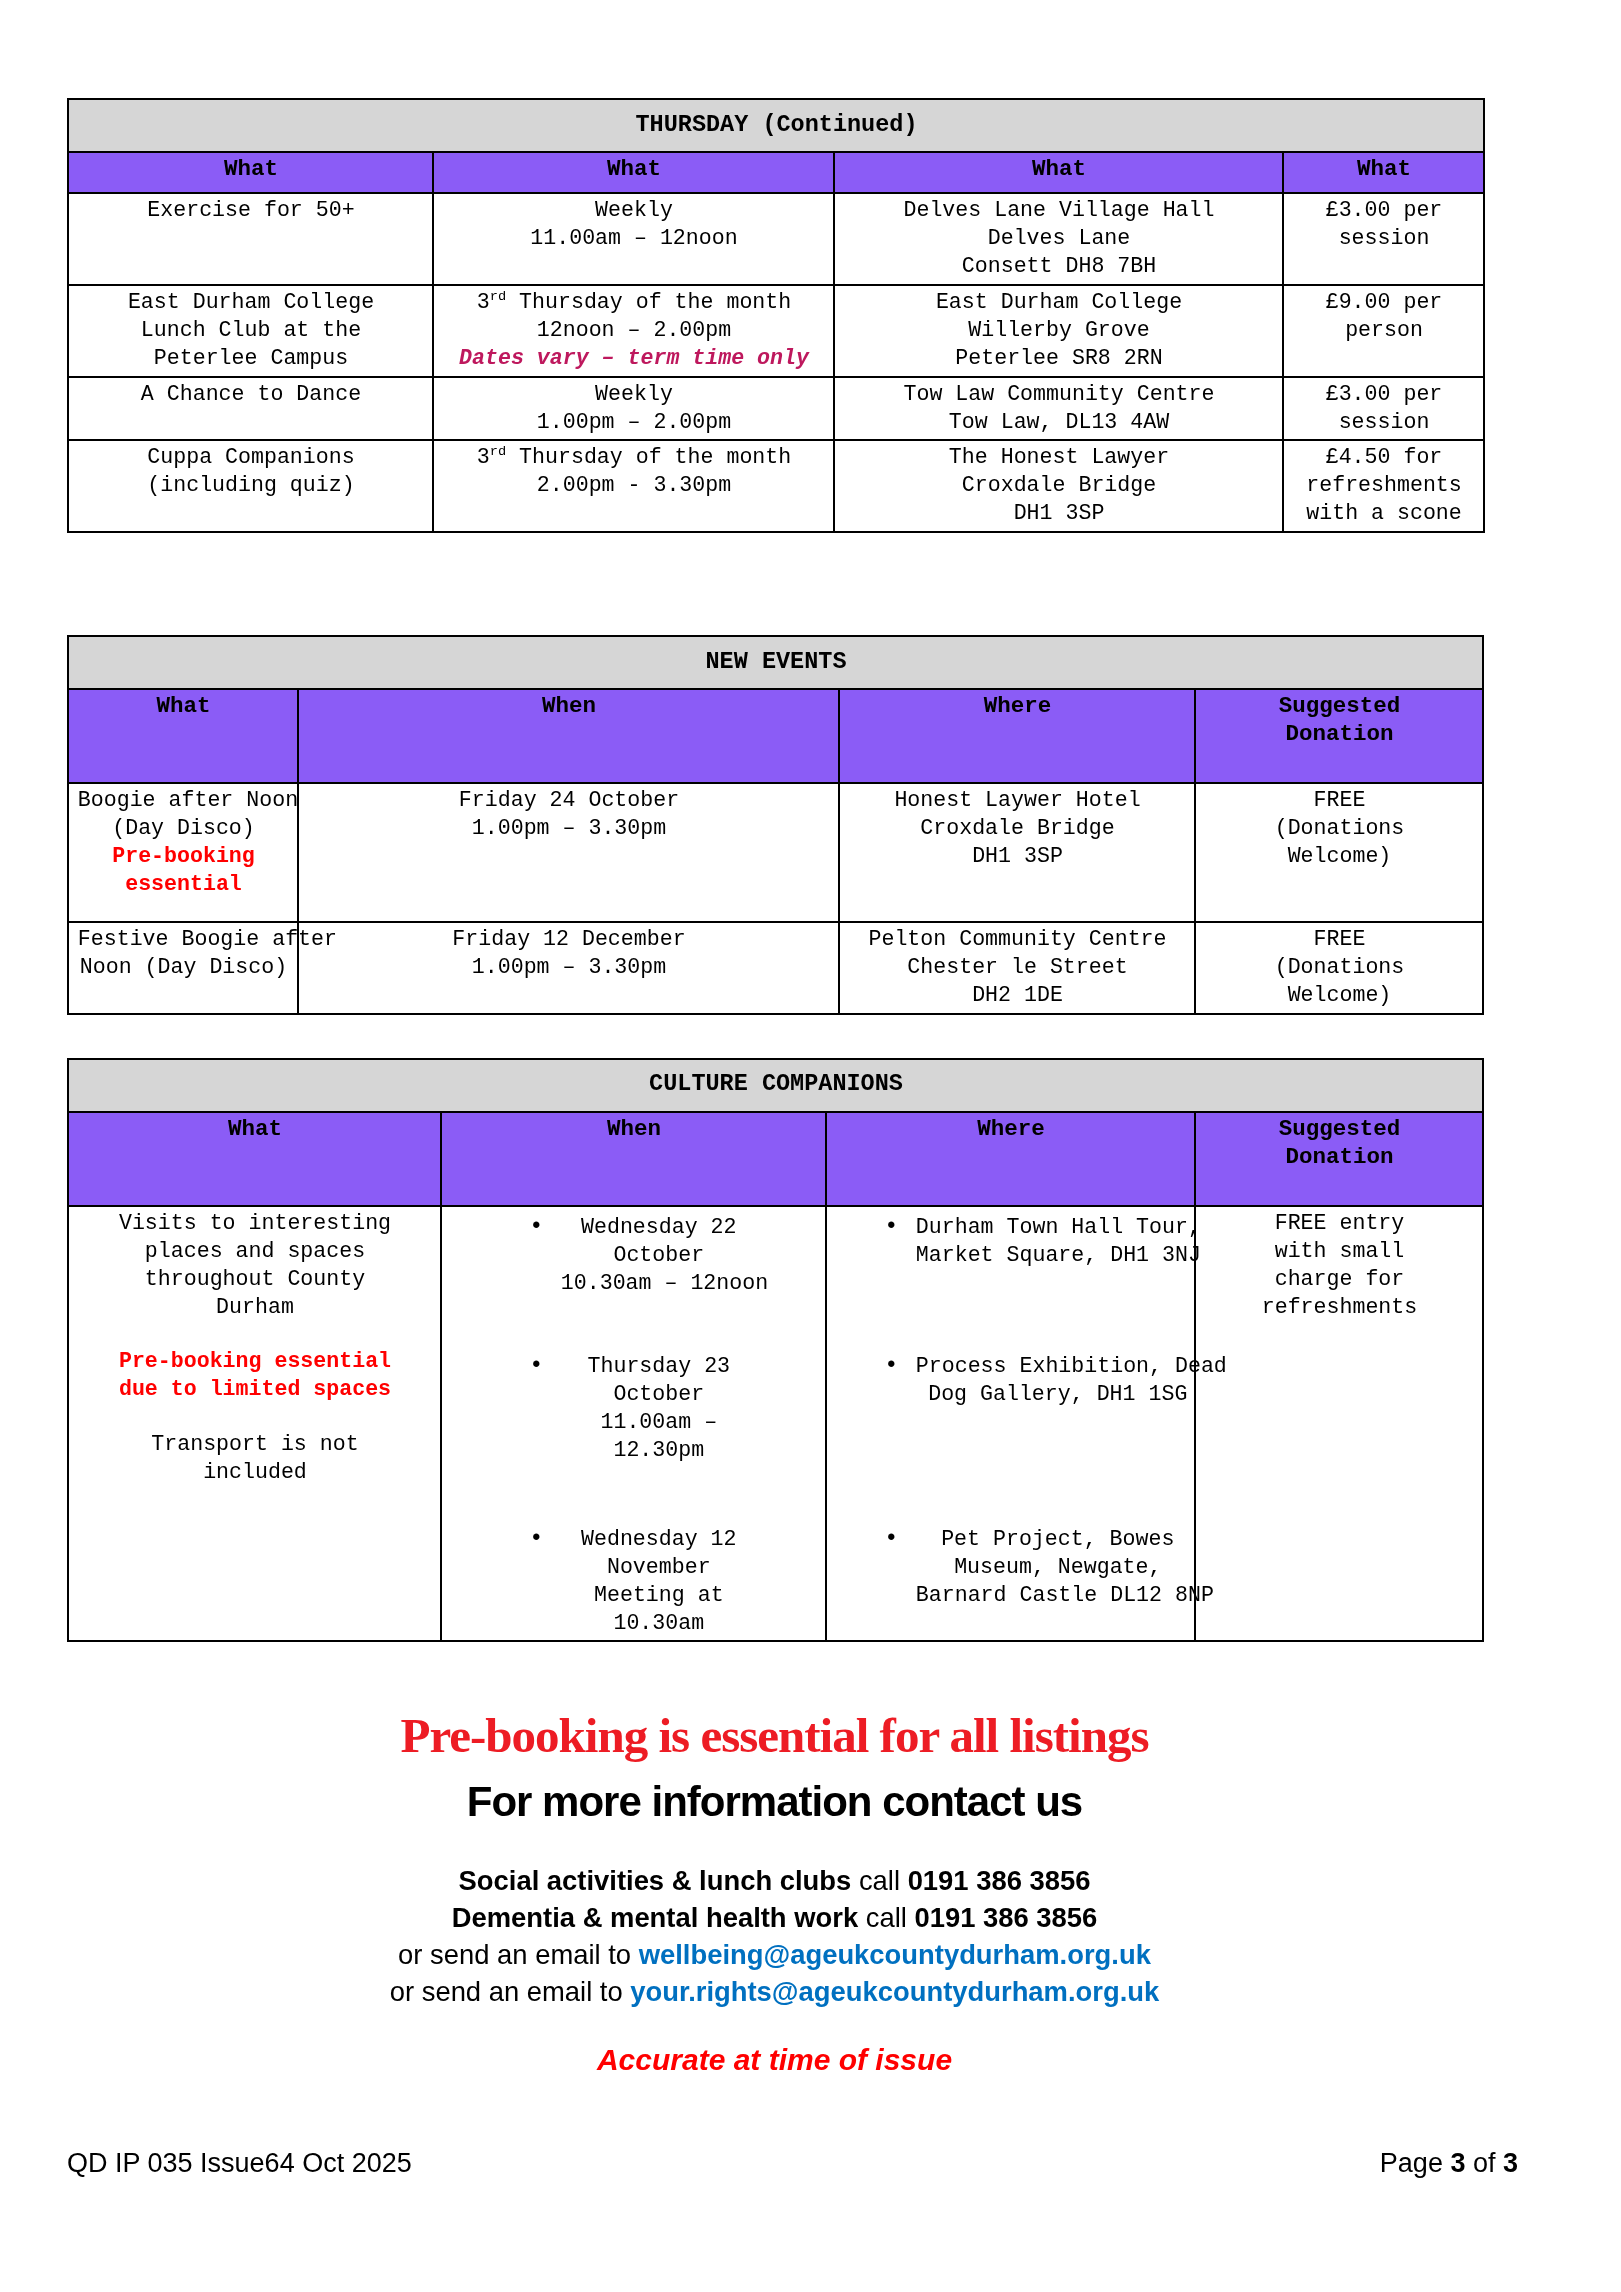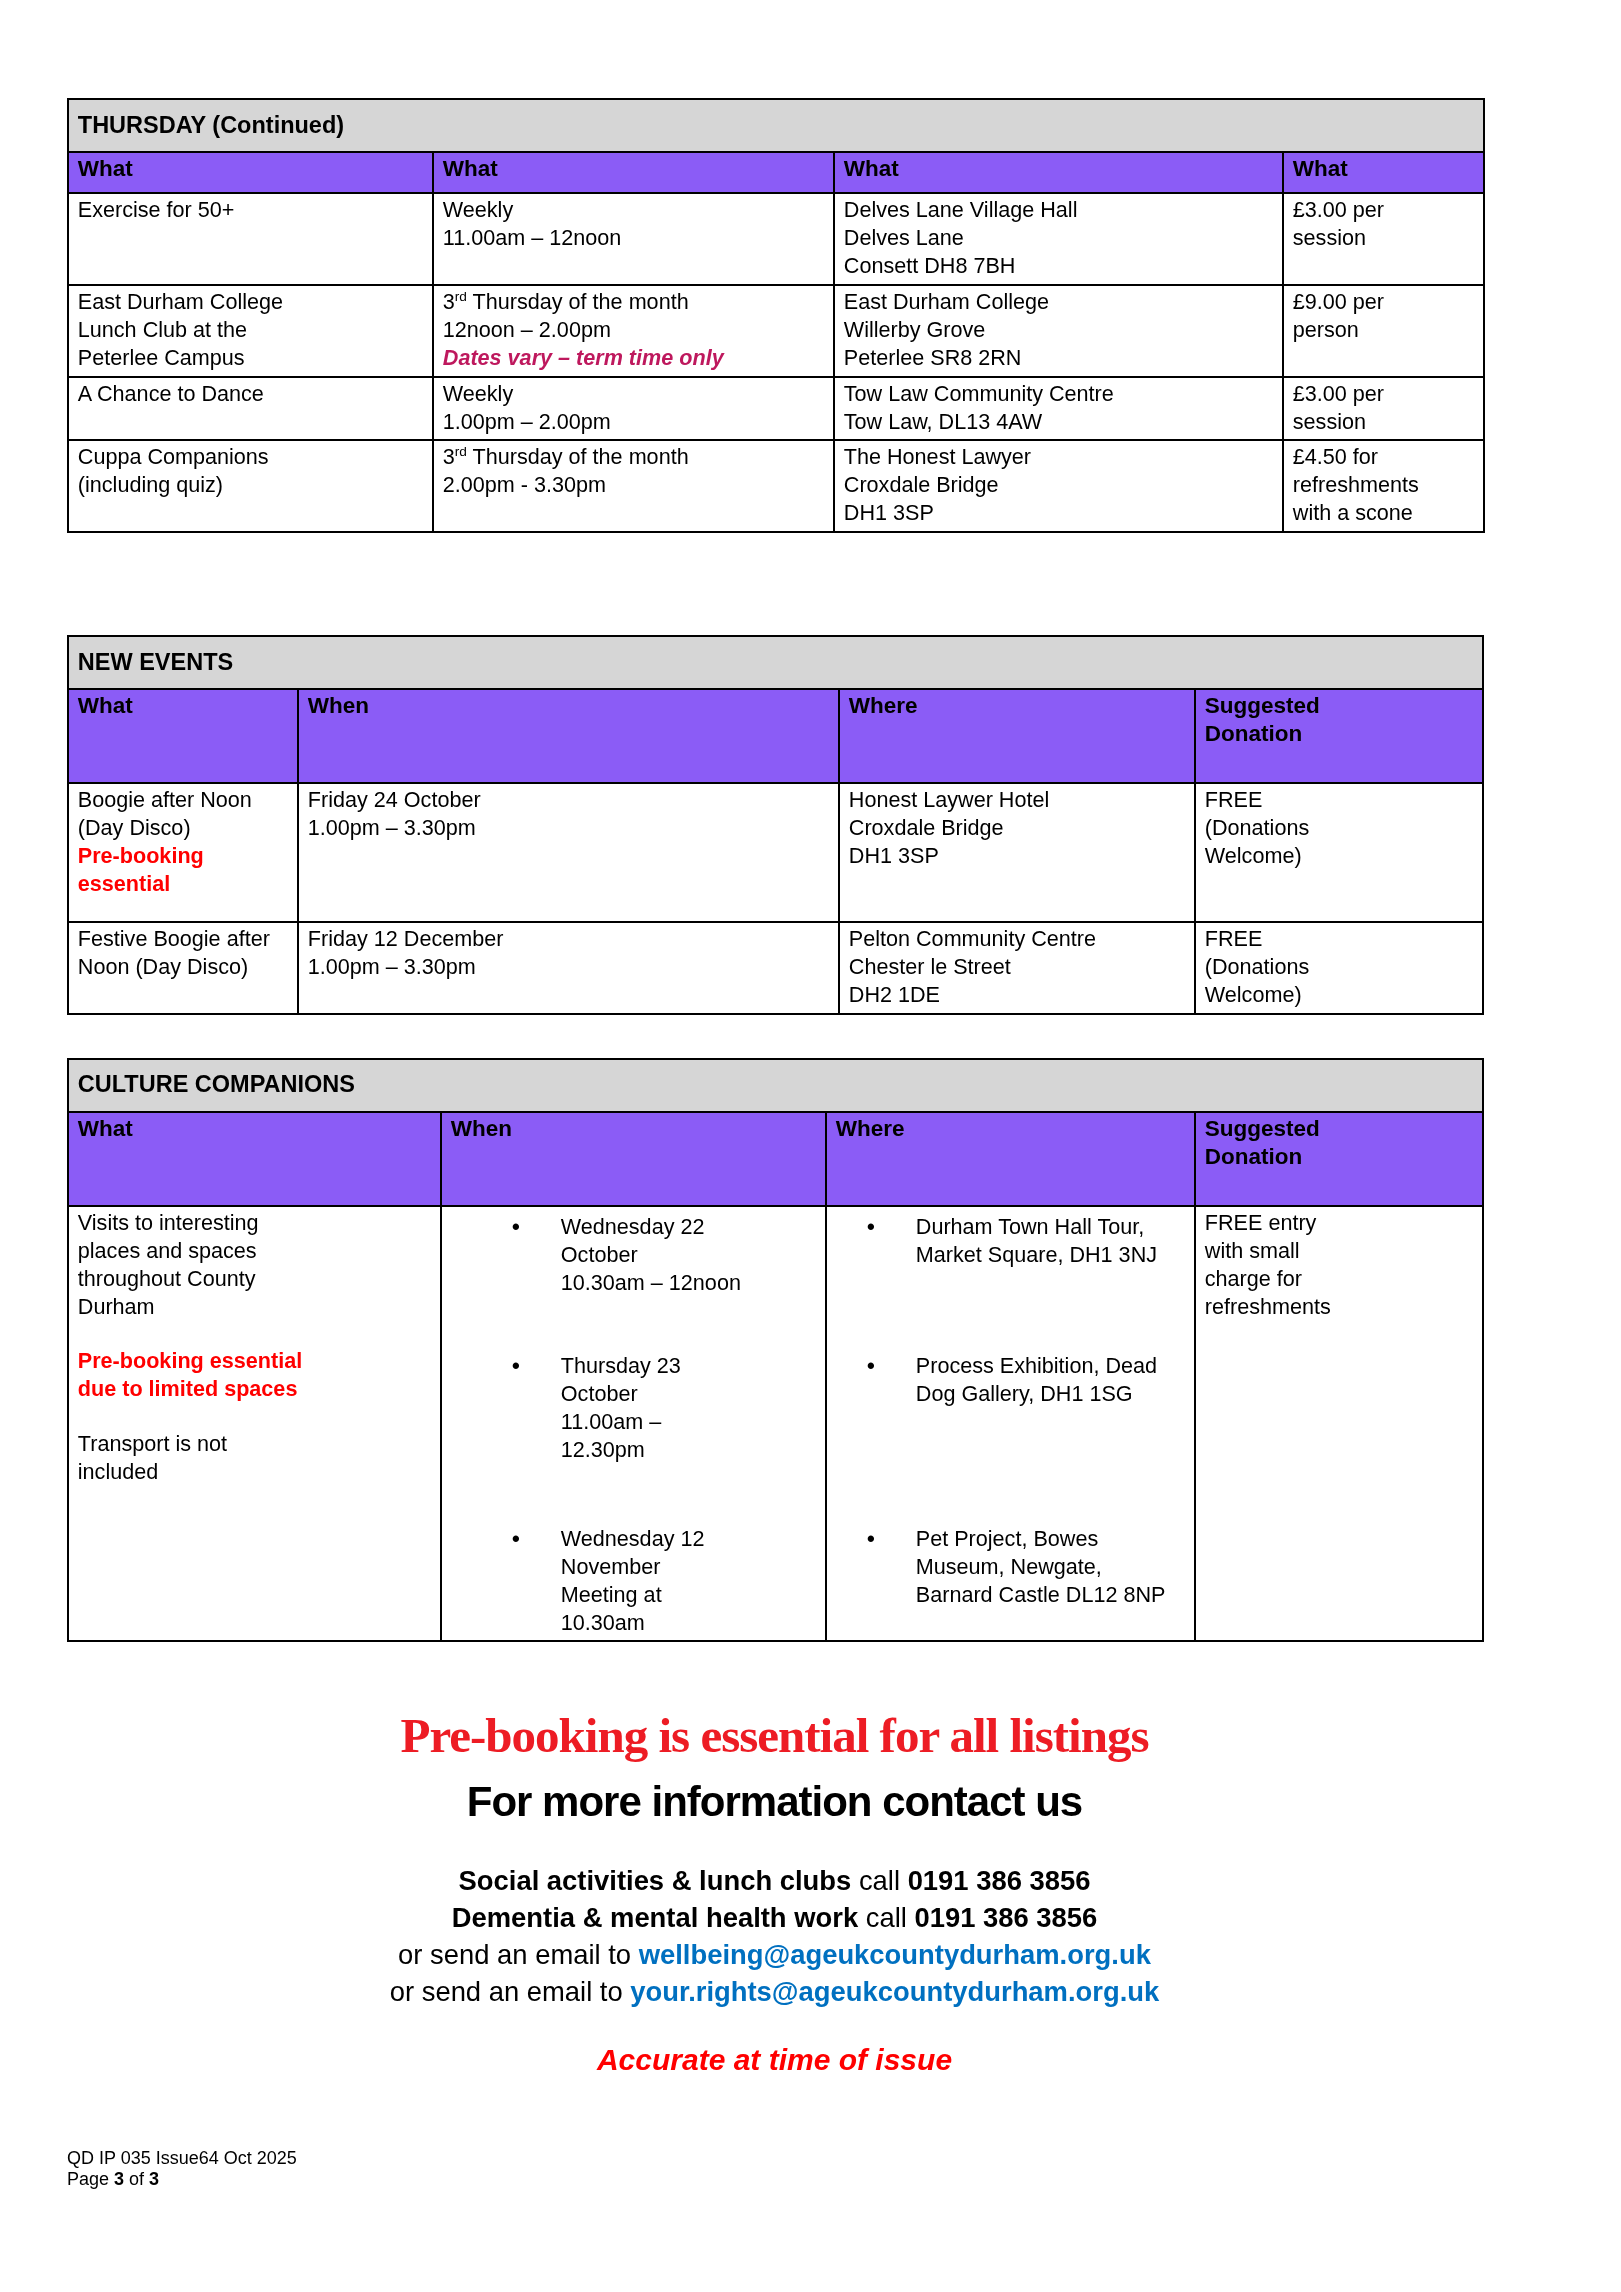--- a/index.html
+++ b/index.html
@@ -2,22 +2,22 @@
 <html><head>
 <meta charset="utf-8">
 <style>
   html,body{margin:0;padding:0;background:#ffffff;}
   body{width:1621px;height:2293px;position:relative;overflow:hidden;
        font-family:"Liberation Sans","DejaVu Sans",sans-serif;color:#000;}
   .page{margin-left:67px;width:1415px;}
 
   
   table.t{border-collapse:collapse;table-layout:fixed;width:1415px;border:2.9px solid #000;}
-  .t td,.t th{border:2px solid #000;vertical-align:top;text-align:left;
-              padding:2px 7.8px 3.9px 8.8px;font-size:21.6px;line-height:28px;}
+  .t td,.t th{border:2px solid #000;vertical-align:top;text-align:center;
+              padding:2px 7.8px 3.9px 8.8px;font-size:21.6px;line-height:28px;font-family:Liberation Mono, monospace;}
   .t tr.cap td{background:#d6d6d6;font-weight:700;font-size:23.5px;height:45px;vertical-align:middle;}
   .t th{background:#8b5cf6;font-weight:700;font-size:22.5px;}
   .t1 th{height:33px;}
   .t2 th,.t3 th{height:86px;}
   .t1{margin-top:98px;margin-bottom:102px;}
   .t2{margin-bottom:43px;}
   .t2 tr.r0 td{height:131px;}
   .ln{white-space:nowrap;}
   .red{color:#ff0000;font-weight:700;}
   .red-italic{color:#be185d;font-weight:700;font-style:italic;}
@@ -41,21 +41,21 @@
                color:#ed1c24;letter-spacing:-1px;font-family:Liberation Serif, serif;}
   .black-heading{margin-top:13.7px;text-align:center;font-size:42px;font-weight:700;letter-spacing:-1px;}
   .contacts{margin-top:36px;text-align:center;font-size:27.4px;line-height:37px;}
   .contacts b{font-weight:700;}
   .email{color:#0070c0;font-weight:700;}
   .accurate{margin-top:33px;text-align:center;color:#ff0000;
             font-weight:700;font-style:italic;font-size:30px;}
 
   
   .footer{position:absolute;left:67px;top:2148px;width:1451px;
-          display:flex;justify-content:space-between;font-size:18px;flex-direction:column;}
+          display:flex;justify-content:space-between;font-size:27px;}
 </style>
 </head>
 <body>
 
 <div class="page">
 
   <table class="t t1">
     <colgroup>
         <col style="width:365px">
         <col style="width:401px">

